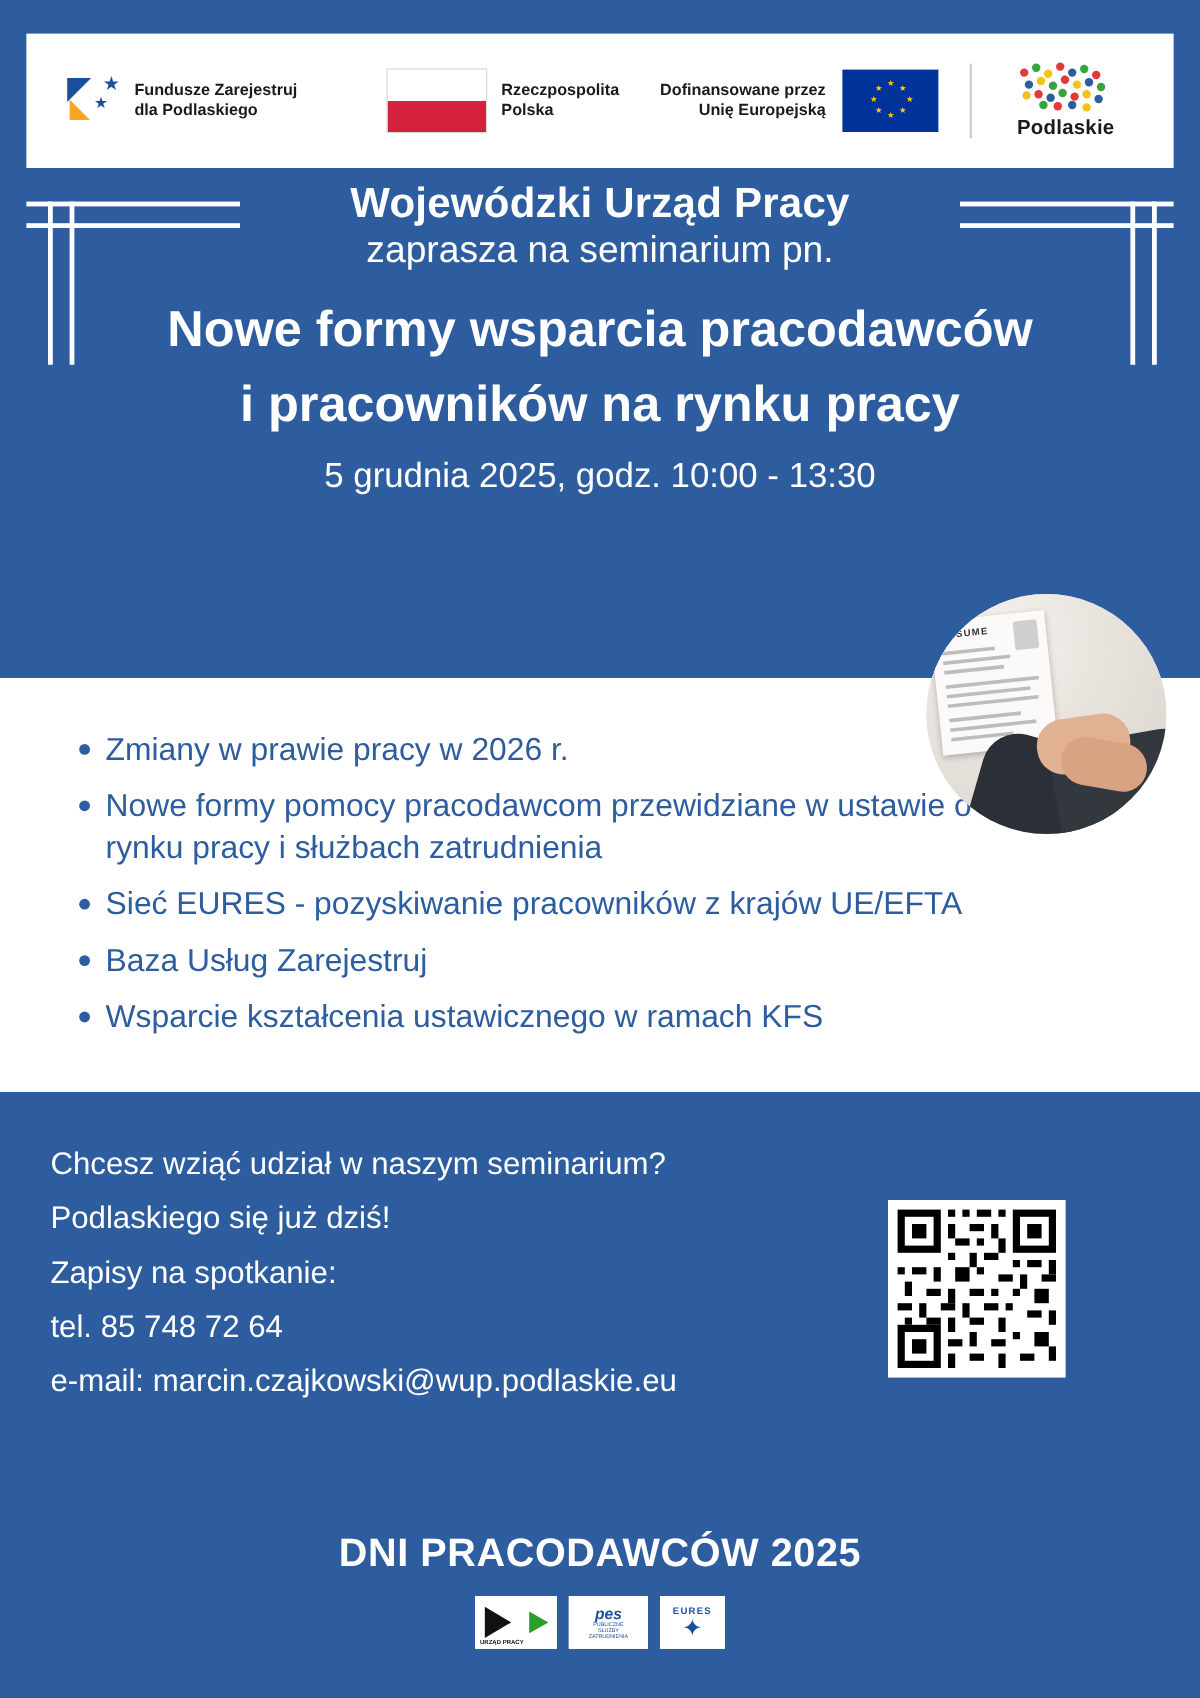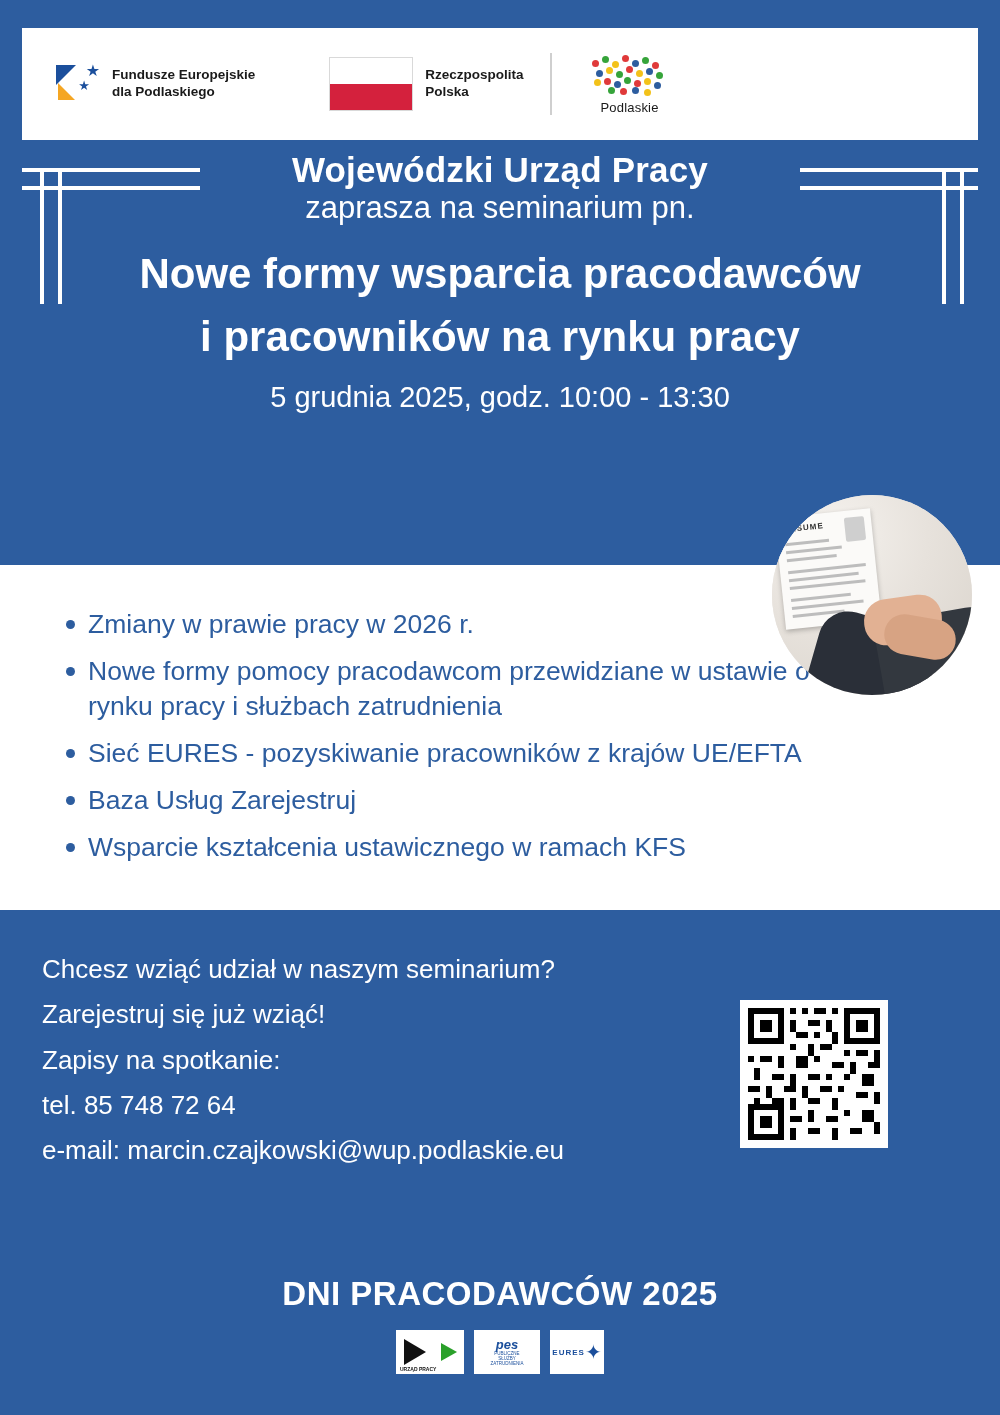--- a/index.html
+++ b/index.html
@@ -134,22 +134,22 @@
     position: relative;
   }
   .podlaskie .blob span {
     position: absolute;
     width: 7px;
     height: 7px;
     border-radius: 50%;
     display: block;
   }
   .podlaskie .pname {
-    font-size: 13px;
-    font-weight: normal;
+    font-size: 17px;
+    font-weight: bold;
     color: #1a1a1a;
     margin-top: 2px;
     letter-spacing: .2px;
   }
 
   
   .deco {
     position: absolute;
     z-index: 2;
   }
@@ -422,21 +422,21 @@
     color: #1b4f9c;
     font-style: italic;
     line-height: 1;
   }
   .flogo.pes .pes-sub {
     font-size: 4.5px;
     color: #1b4f9c;
     line-height: 1.15;
     text-align: center;
   }
-  .flogo.eures { width: 54px; flex-direction: row; }
+  .flogo.eures { width: 54px; flex-direction: column; }
   .flogo.eures .e-word {
     font-size: 8px;
     font-weight: bold;
     color: #1b4f9c;
     letter-spacing: 1px;
   }
   .flogo.eures .e-mark {
     font-size: 20px;
     color: #1b4f9c;
     line-height: 1;
@@ -457,30 +457,46 @@
 
 <div class="logo-bar">
 
   <div class="logo-block">
     <div class="fe-mark">
       <div class="t1"></div>
       <div class="t2"></div>
       <div class="star">★</div>
       <div class="star2">★</div>
     </div>
-    <div class="logo-text">Fundusze Europejskie
+    <div class="logo-text">Fundusze Zarejestruj
 dla Podlaskiego</div>
   </div>
 
   <div class="logo-block" style="margin-left:74px;">
     <div class="pl-flag"></div>
     <div class="logo-text">Rzeczpospolita
 Polska</div>
   </div>
 
+  <div class="logo-block" style="margin-left:34px;">
+    <div class="logo-text" style="text-align:right;">Dofinansowane przez
+Unię Europejską</div>
+    <div class="eu-flag">
+      <div class="eu-stars">
+        <i style="left:14px; top:0;">★</i>
+        <i style="left:24px; top:4px;">★</i>
+        <i style="left:30px; top:13px;">★</i>
+        <i style="left:24px; top:22px;">★</i>
+        <i style="left:14px; top:26px;">★</i>
+        <i style="left:4px; top:22px;">★</i>
+        <i style="left:0; top:13px;">★</i>
+        <i style="left:4px; top:4px;">★</i>
+      </div>
+    </div>
+  </div>
 
   <div class="divider-v"></div>
 
   <div class="podlaskie">
     <div class="blob">
       <span style="left:6px;  top:6px;  background:#e03a3a;"></span>
       <span style="left:16px; top:2px;  background:#36a43a;"></span>
       <span style="left:26px; top:7px;  background:#f3c21a;"></span>
       <span style="left:36px; top:1px;  background:#e03a3a;"></span>
       <span style="left:46px; top:6px;  background:#2d5d9f;"></span>
@@ -543,21 +559,21 @@
     <li>Zmiany w prawie pracy w 2026 r.</li>
     <li style="max-width:760px;">Nowe formy pomocy pracodawcom przewidziane w ustawie o rynku pracy i służbach zatrudnienia</li>
     <li>Sieć EURES - pozyskiwanie pracowników z krajów UE/EFTA</li>
     <li>Baza Usług Zarejestruj</li>
     <li>Wsparcie kształcenia ustawicznego w ramach KFS</li>
   </ul>
 </div>
 
 <div class="contact">
   <p>Chcesz wziąć udział w naszym seminarium?</p>
-  <p>Zarejestruj się już wziąć!</p>
+  <p>Podlaskiego się już dziś!</p>
   <p>Zapisy na spotkanie:</p>
   <p>tel. 85 748 72 64</p>
   <p>e-mail: marcin.czajkowski@wup.podlaskie.eu</p>
 </div>
 
 <div class="qr">
   <div class="grid">
 
     <div class="m" style="left:0;   top:0;   width:36px; height:36px;"></div>
     <div class="m" style="left:6px; top:6px; width:24px; height:24px; background:#fff;"></div>

